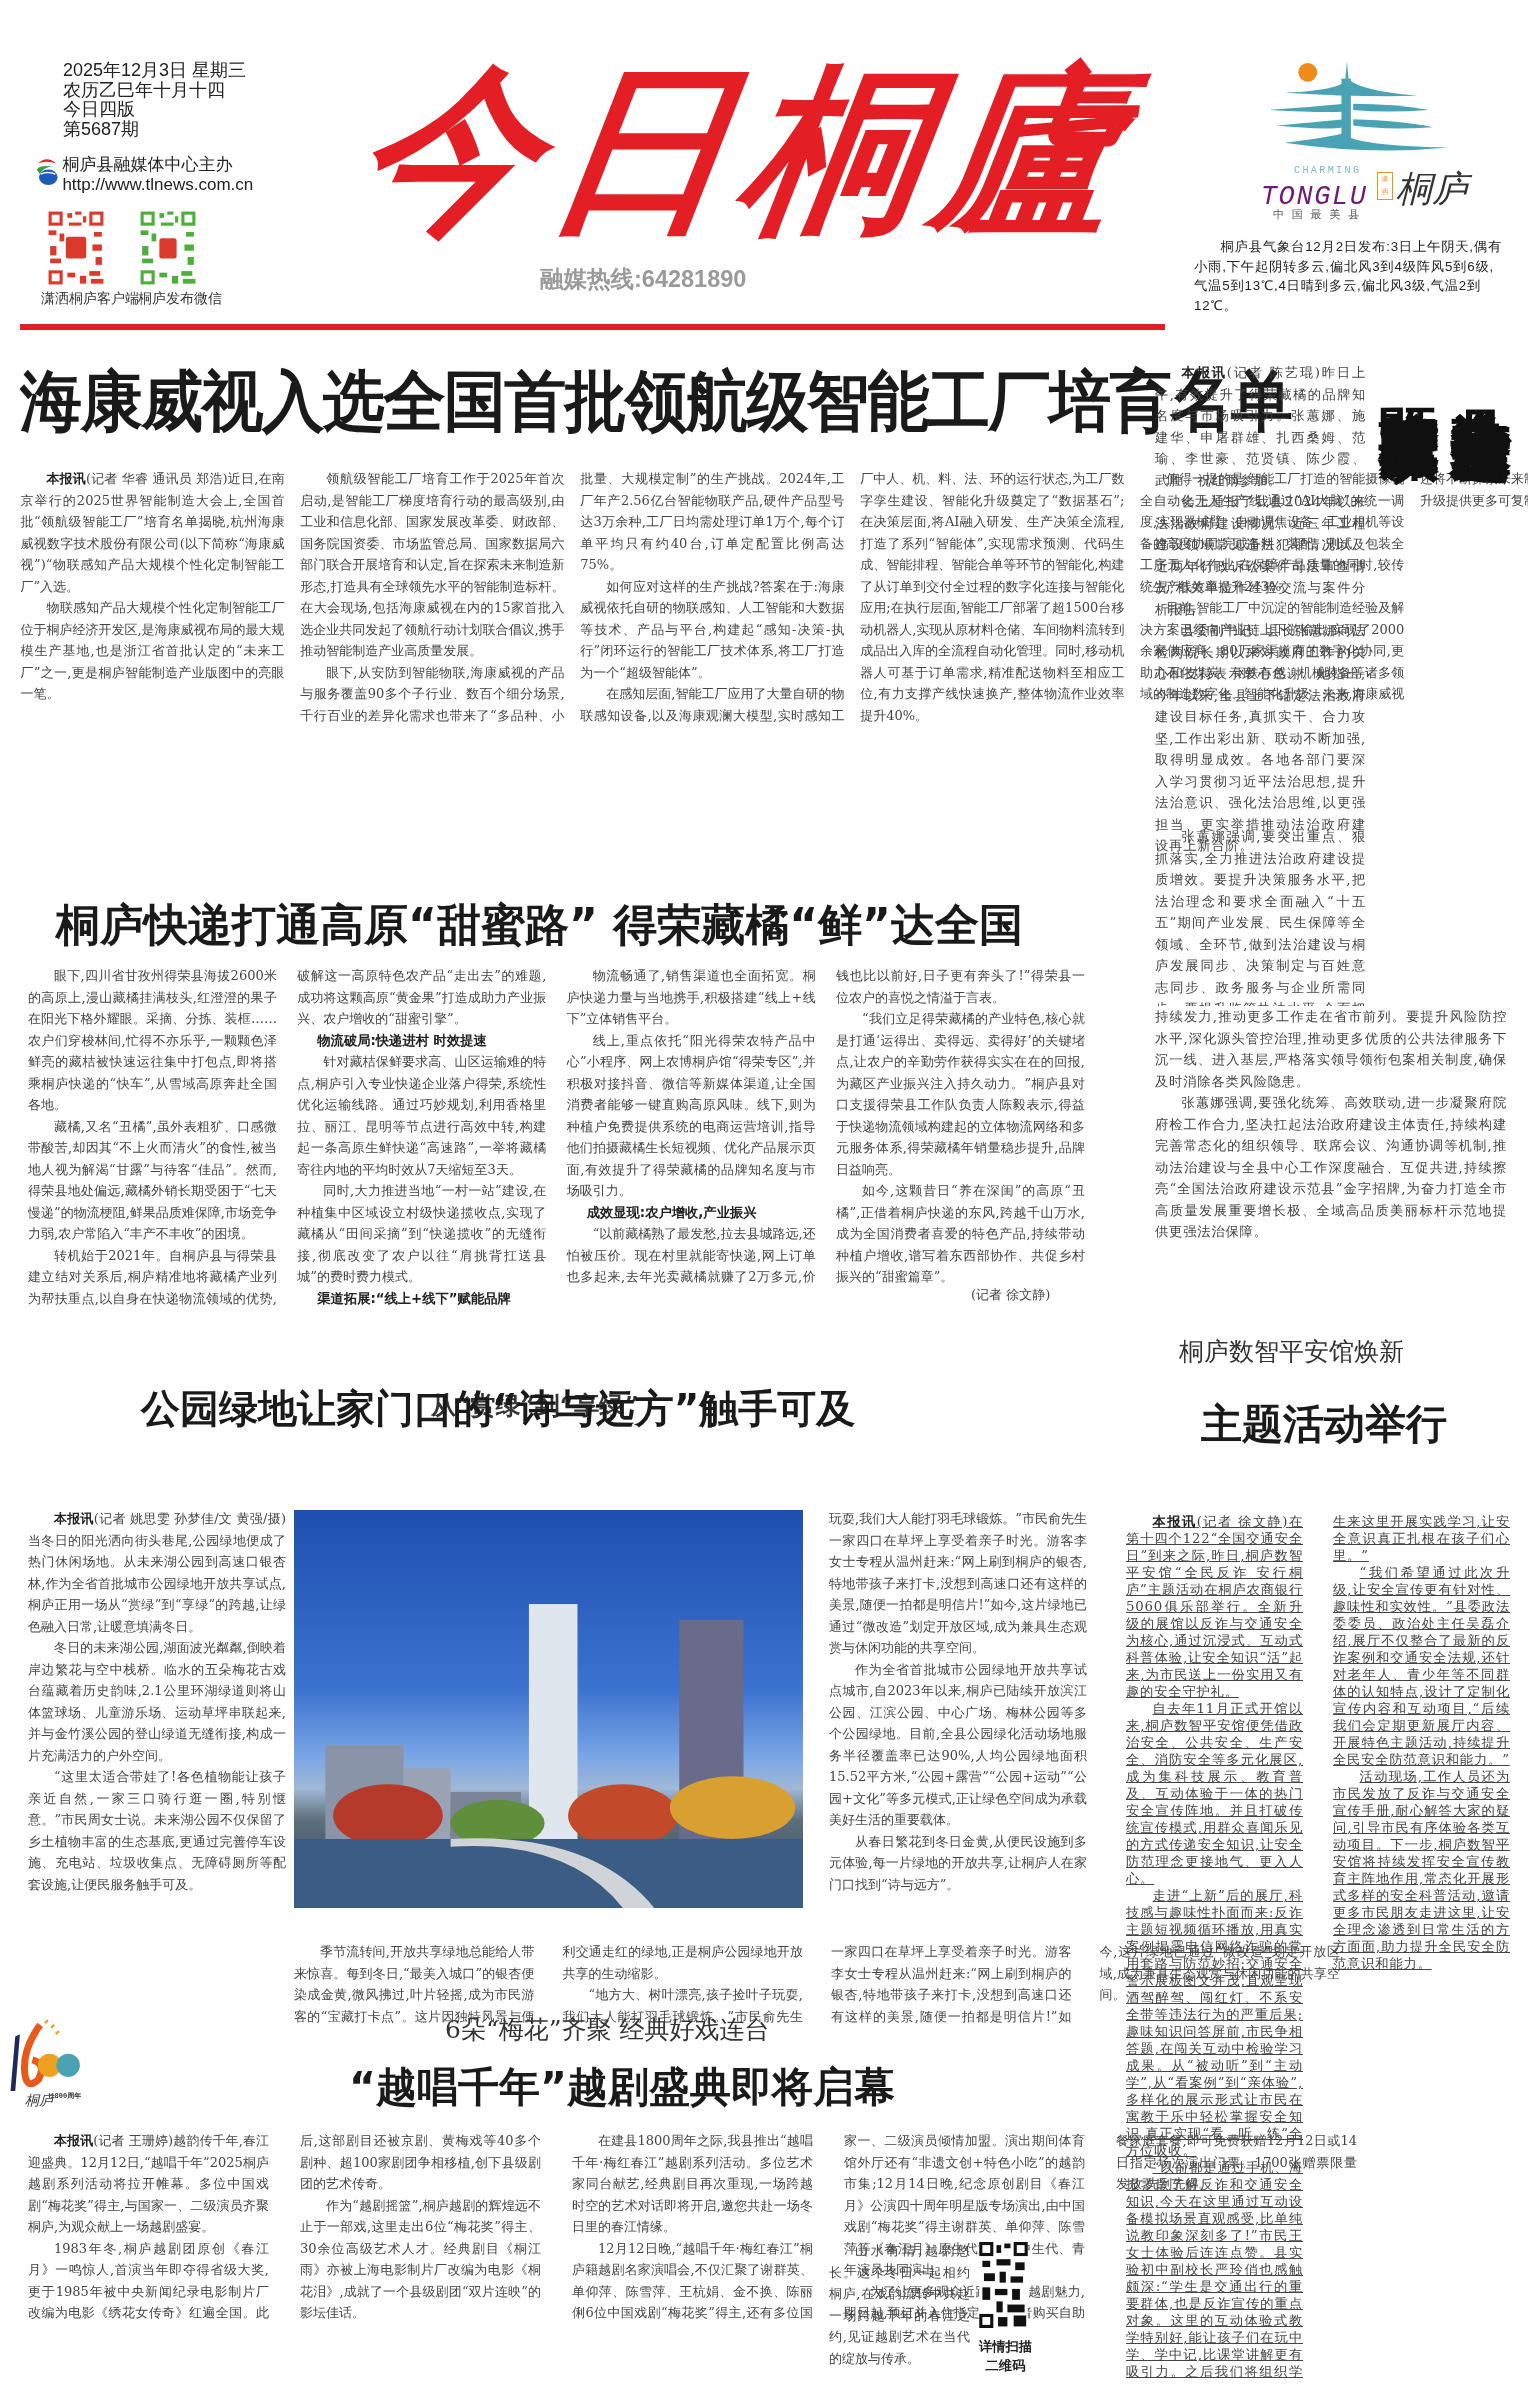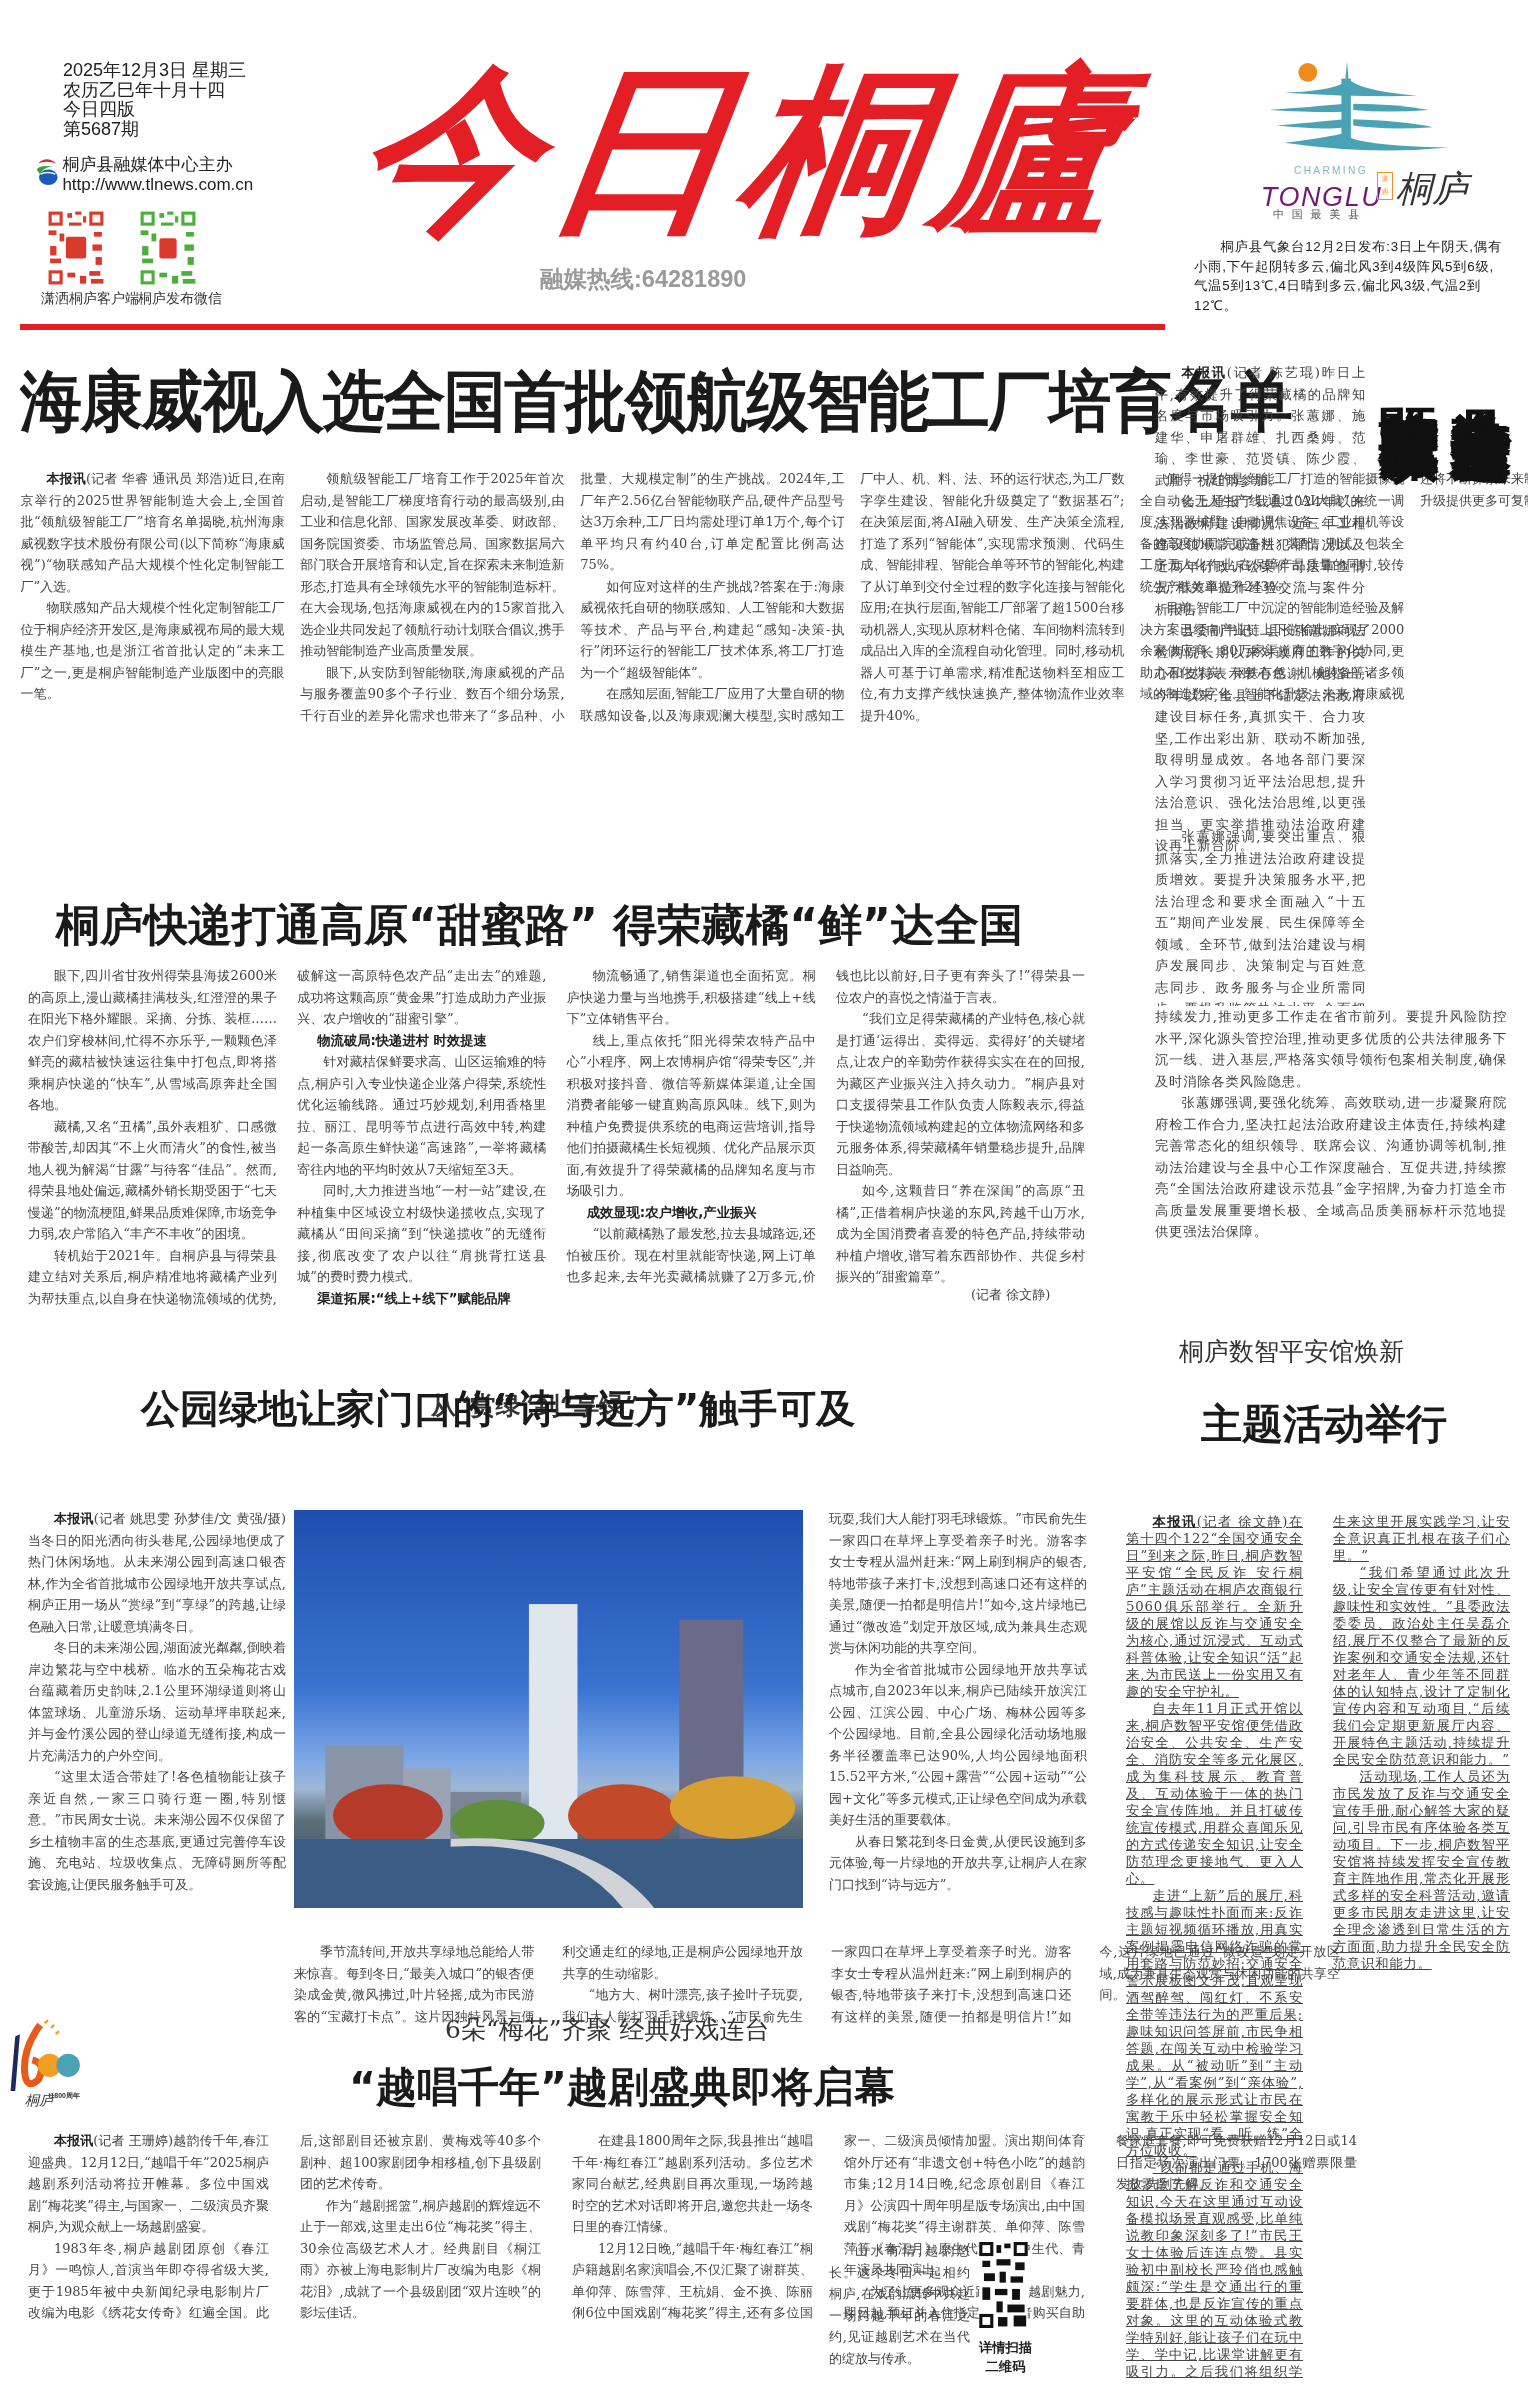--- a/index.html
+++ b/index.html
@@ -1,19 +1,19 @@
 <!DOCTYPE html>
 <html style="font-size:12.5px"><head>
 <meta charset="utf-8">
 <style>
 *{box-sizing:border-box;margin:0;padding:0}
 html,body{width:1528px;height:2401px;background:#fff;overflow:hidden}
 body{position:relative;font-family:"DejaVu Serif","Liberation Serif",serif;color:#333}
 .abs{position:absolute}
-.sans{font-family:Liberation Sans, sans-serif}
+.sans{font-family:Liberation Mono, monospace}
 .masthead-info{left:63px;top:61px;font-family:"Liberation Sans","DejaVu Sans",sans-serif;font-size:18px;line-height:19.6px;color:#222}
 .org{left:35px;top:155px;font-family:"Liberation Sans",sans-serif;font-size:17px;line-height:19.6px;color:#222}
 .org .logo{position:absolute;left:0;top:1.6px;width:23.5px;height:31px}
 .org .txt{position:absolute;left:27.4px;top:0;white-space:nowrap}
 .qr{width:58px;height:76px;position:absolute}
 .qr-label{position:absolute;font-family:"Liberation Sans",sans-serif;font-size:14px;white-space:nowrap}
 .title{left:360px;top:47px;width:783px;height:204px;color:#e31e24;font-family:"DejaVu Serif",serif;font-size:180px;font-weight:bold;letter-spacing:12.5px;line-height:204px;font-style:italic;transform:skewX(-8deg)}
 .hotline{left:540px;top:263px;font-family:"Liberation Sans",sans-serif;font-weight:bold;font-size:23.5px;color:#9a9a9a}
 .tonglu{left:1253px;top:55px;width:227px;height:164px}
 .weather{left:1194px;top:237px;width:313px;font-family:"Liberation Sans",sans-serif;font-size:13.3px;line-height:19.6px;color:#222;text-indent:2em;letter-spacing:0.8px}

